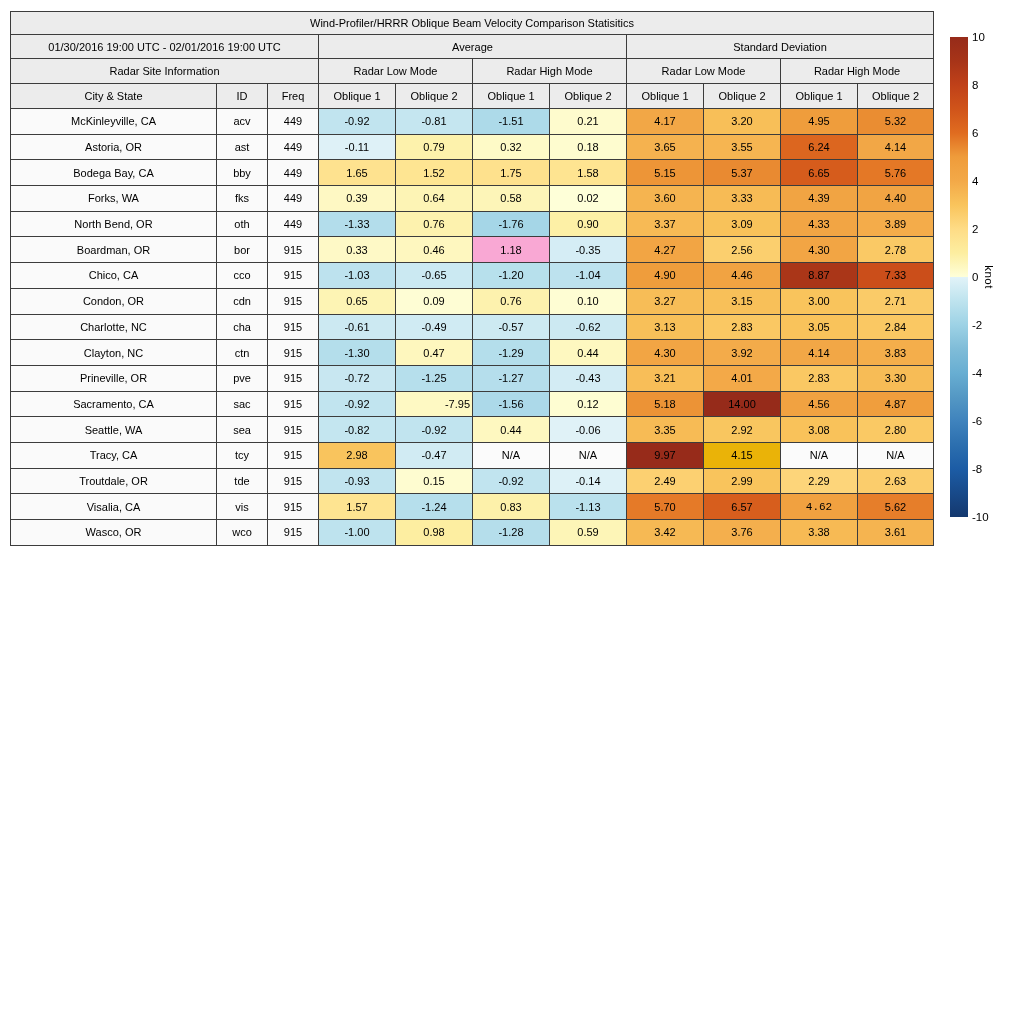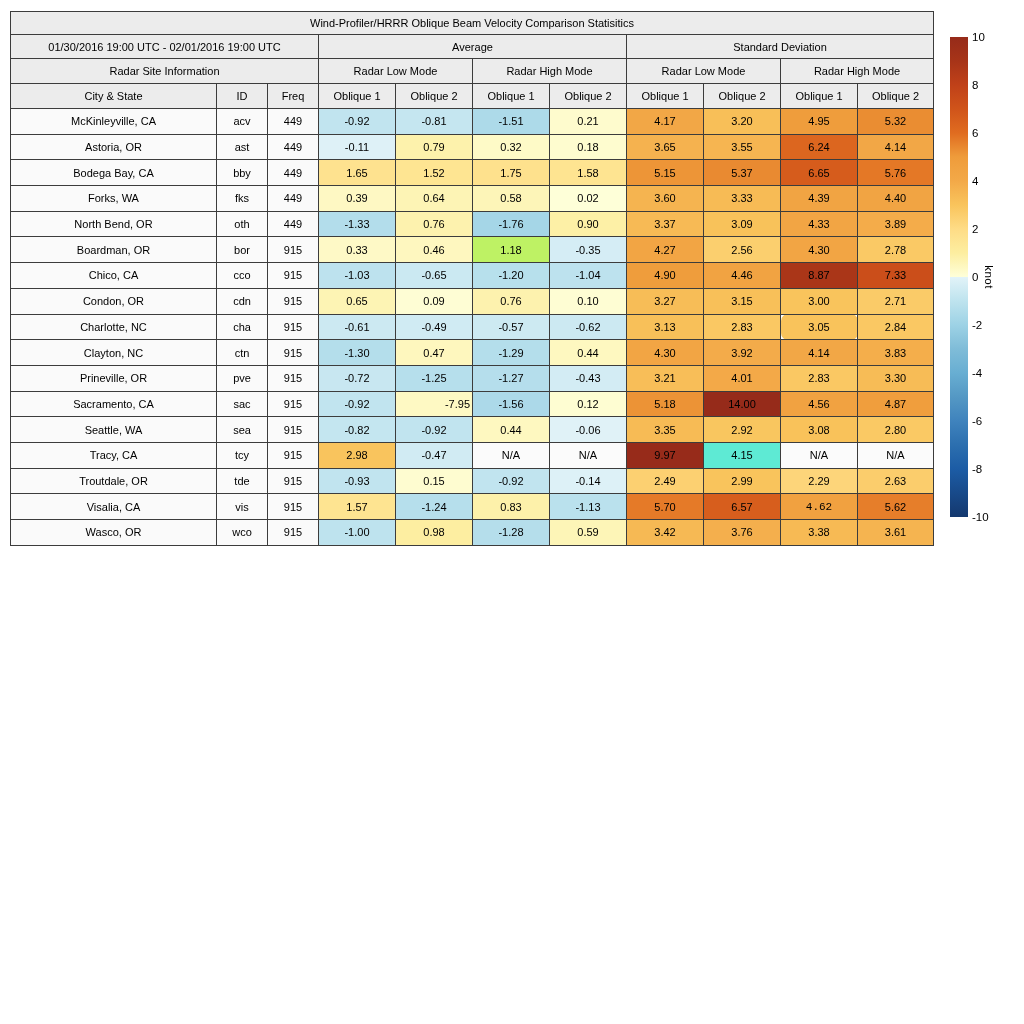--- a/index.html
+++ b/index.html
@@ -155,21 +155,21 @@
           <td style="background: rgb(248, 194, 90);">3.09</td>
           <td style="background: rgb(242, 165, 68);">4.33</td>
           <td style="background: rgb(244, 172, 74);">3.89</td>
         </tr>
         <tr>
           <td class="info">Boardman, OR</td>
           <td class="info">bor</td>
           <td class="info">915</td>
           <td style="background: rgb(254, 249, 198);">0.33</td>
           <td style="background: rgb(254, 247, 191);">0.46</td>
-          <td style="background: #bef264;">1.18</td>
+          <td style="background: #f9a8d4;">1.18</td>
           <td style="background: rgb(213, 237, 245);">-0.35</td>
           <td style="background: rgb(242, 165, 68);">4.27</td>
           <td style="background: rgb(251, 207, 110);">2.56</td>
           <td style="background: rgb(242, 165, 68);">4.30</td>
           <td style="background: rgb(250, 201, 101);">2.78</td>
         </tr>
         <tr>
           <td class="info">Chico, CA</td>
           <td class="info">cco</td>
           <td class="info">915</td>
@@ -198,21 +198,21 @@
         <tr>
           <td class="info">Charlotte, NC</td>
           <td class="info">cha</td>
           <td class="info">915</td>
           <td style="background: rgb(204, 233, 242);">-0.61</td>
           <td style="background: rgb(208, 235, 243);">-0.49</td>
           <td style="background: rgb(205, 234, 242);">-0.57</td>
           <td style="background: rgb(204, 233, 242);">-0.62</td>
           <td style="background: rgb(248, 192, 89);">3.13</td>
           <td style="background: rgb(250, 200, 99);">2.83</td>
-          <td style="background: rgb(249, 195, 91); border-radius: 7px;">3.05</td>
+          <td style="background: rgb(249, 195, 91);">3.05</td>
           <td style="background: rgb(250, 200, 99);">2.84</td>
         </tr>
         <tr>
           <td class="info">Clayton, NC</td>
           <td class="info">ctn</td>
           <td class="info">915</td>
           <td style="background: rgb(180, 222, 235);">-1.30</td>
           <td style="background: rgb(254, 247, 190);">0.47</td>
           <td style="background: rgb(180, 222, 235);">-1.29</td>
           <td style="background: rgb(254, 248, 192);">0.44</td>
@@ -262,21 +262,21 @@
         </tr>
         <tr>
           <td class="info">Tracy, CA</td>
           <td class="info">tcy</td>
           <td class="info">915</td>
           <td style="background: rgb(249, 196, 93);">2.98</td>
           <td style="background: rgb(209, 235, 243);">-0.47</td>
           <td style="background: rgb(251, 251, 251);">N/A</td>
           <td style="background: rgb(251, 251, 251);">N/A</td>
           <td style="background: rgb(151, 43, 26);">9.97</td>
-          <td style="background: #5eead4;">4.15</td>
+          <td style="background: #eab308;">4.15</td>
           <td style="background: rgb(251, 251, 251);">N/A</td>
           <td style="background: rgb(251, 251, 251);">N/A</td>
         </tr>
         <tr>
           <td class="info">Troutdale, OR</td>
           <td class="info">tde</td>
           <td class="info">915</td>
           <td style="background: rgb(193, 228, 239);">-0.93</td>
           <td style="background: rgb(254, 252, 208);">0.15</td>
           <td style="background: rgb(193, 228, 239);">-0.92</td>

